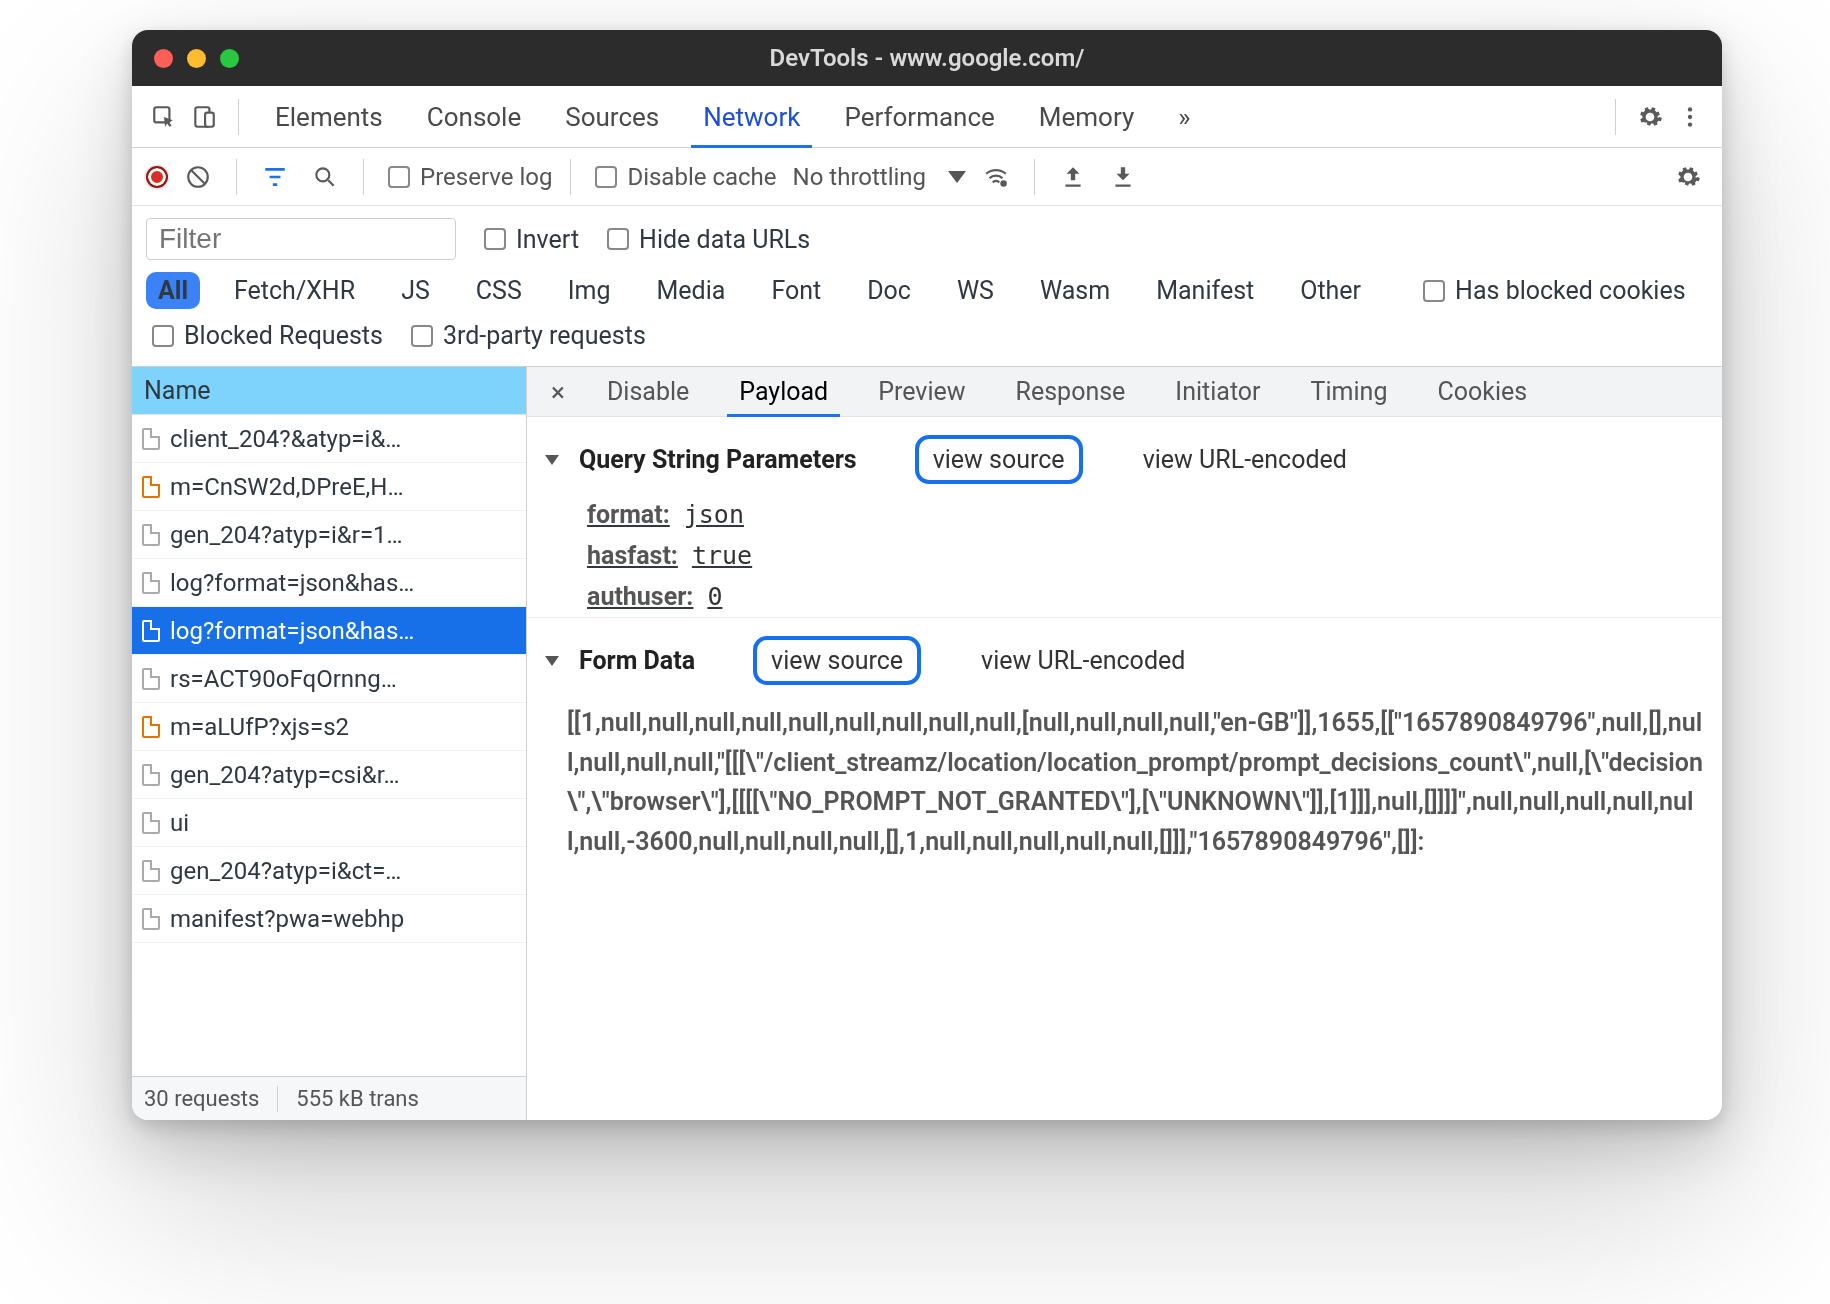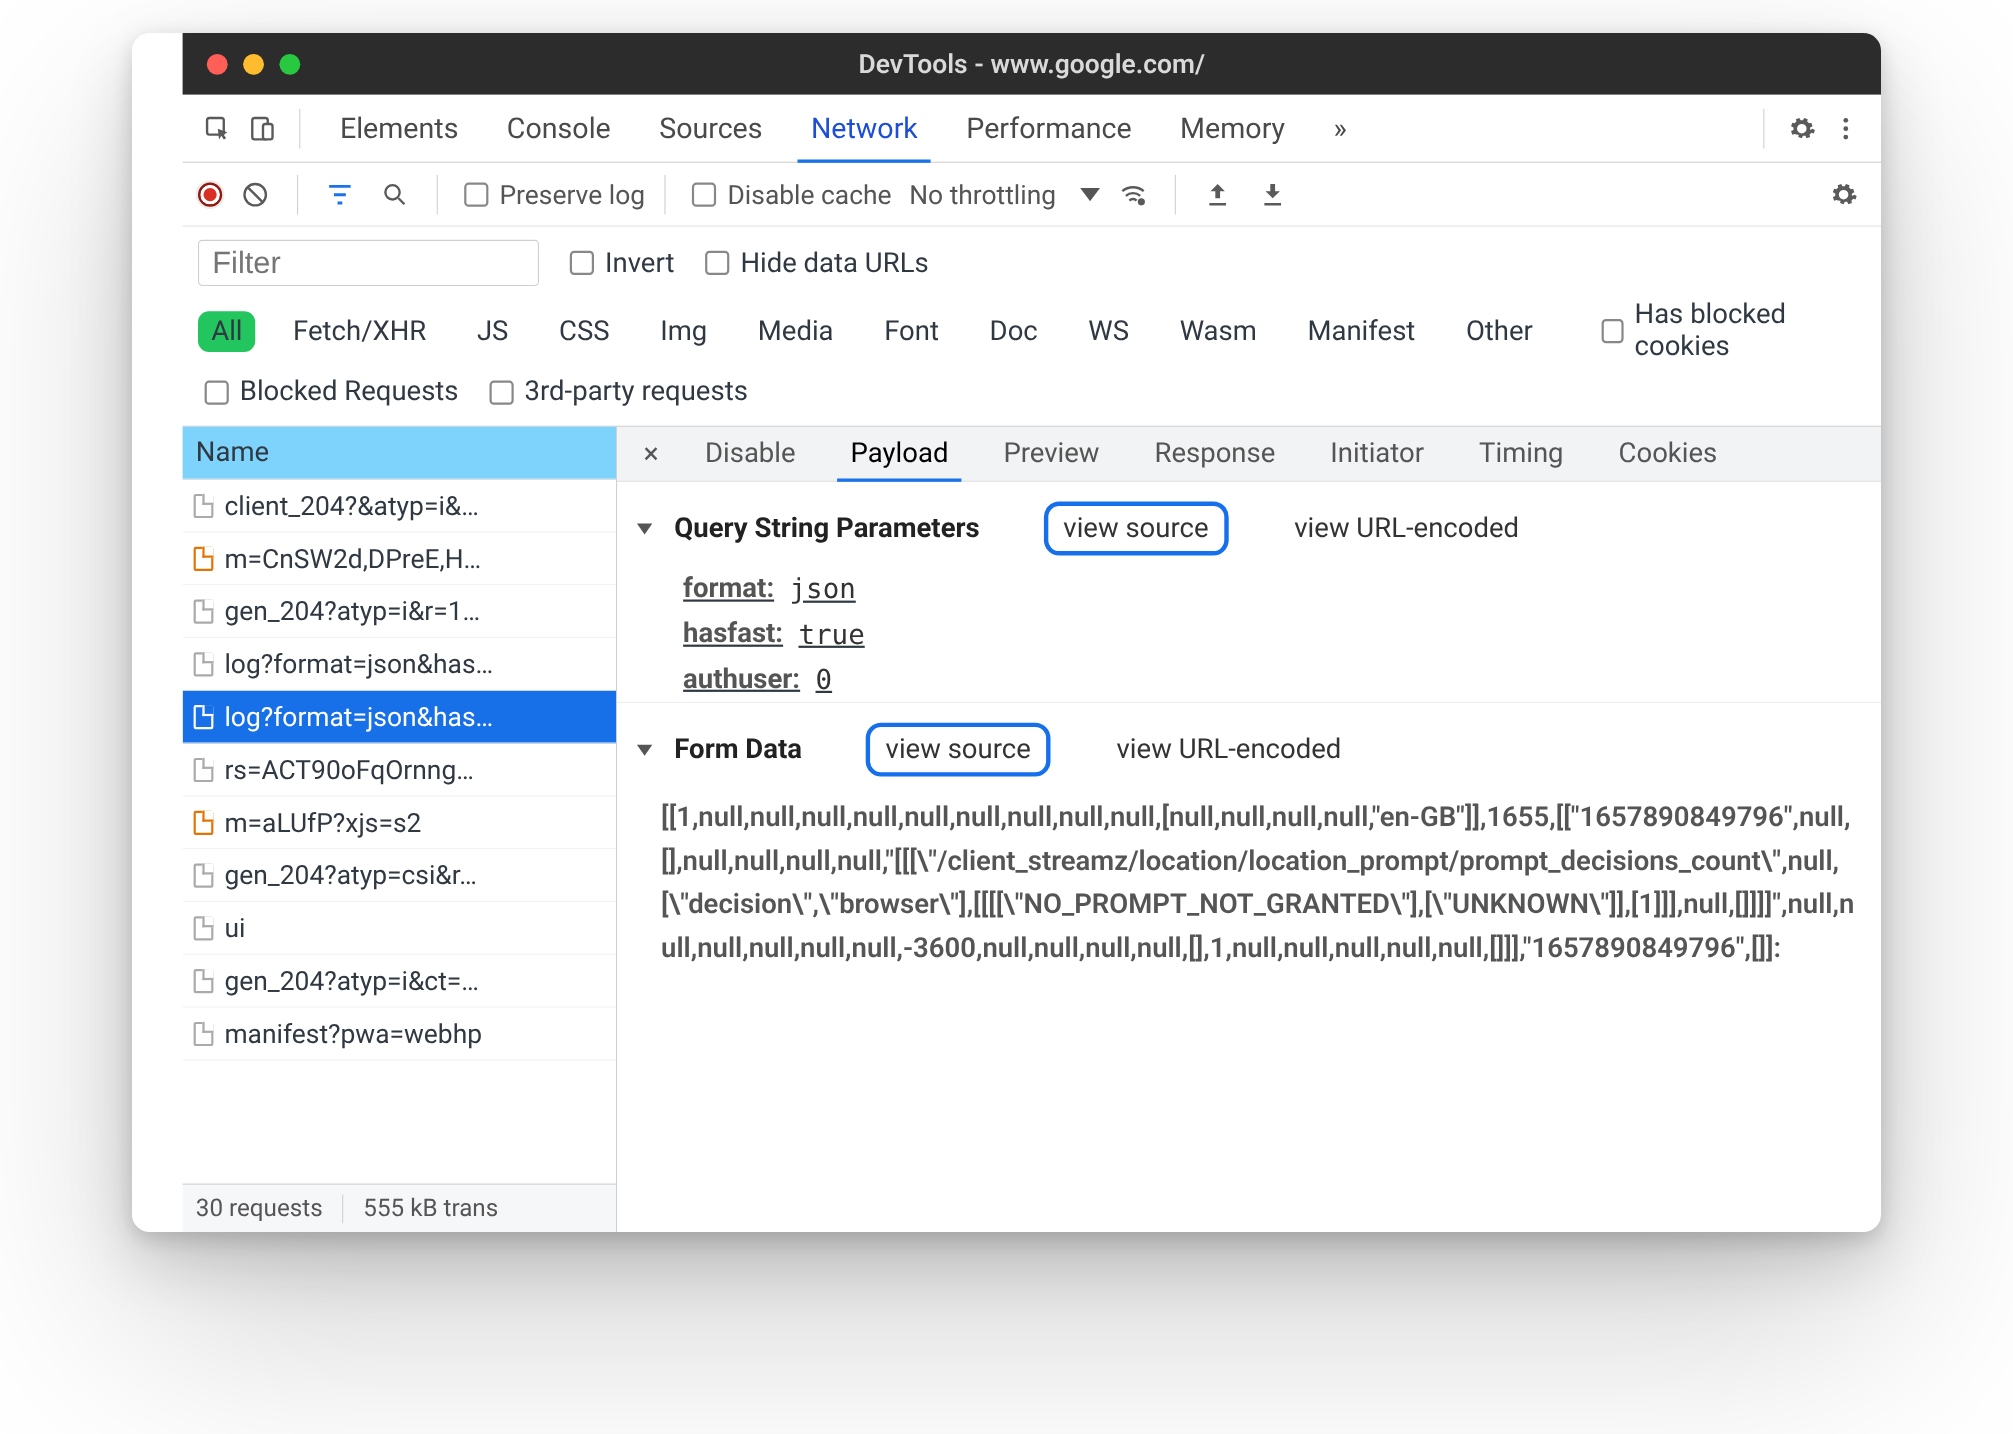--- a/index.html
+++ b/index.html
@@ -6,32 +6,31 @@
   html, body {
     margin: 0; padding: 0;
     font-family: -apple-system, BlinkMacSystemFont, "Segoe UI", Roboto, Helvetica, Arial, sans-serif;
     background: #fff;
     color: #303942;
   }
   body { width: 1830px; height: 1304px; position: relative; }
 
   .drop {
     position: absolute;
-    left: 120px; top: 30px;
+    left: 132px; top: 30px;
     width: 1590px; height: 1090px;
     border-radius: 16px;
     background: #fff;
     box-shadow:
       0 85px 200px rgba(0,0,0,.18),
       0 25px 60px rgba(0,0,0,.16),
       0 6px 18px rgba(0,0,0,.14);
     overflow: hidden;
     display: flex;
     flex-direction: column;
-    padding-left: 46px;
   }
 
   
   .titlebar {
     background: #2c2c2c;
     color: #d9d9d9;
     height: 56px;
     display: flex;
     align-items: center;
     position: relative;
@@ -78,21 +77,21 @@
   .chk { display:flex; align-items:center; gap:10px; margin-left:6px; }
   .chkBox { width:22px; height:22px; border:2px solid #888; border-radius:4px; background:#fff; }
   .throttle { display:flex; align-items:center; gap:22px; margin-left:6px; }
   .tri { width:0; height:0; border-left:9px solid transparent; border-right:9px solid transparent; border-top:12px solid #555; }
 
   
   .filtersWrap { border-bottom:1px solid #d0d0d0; padding: 6px 14px 10px; }
   .filtersRow1, .filtersRow2, .filtersRow3 { display:flex; align-items:center; gap:22px; font-size:25px; color:#303942; padding:6px 0; }
   .filterField { width:310px; height:42px; padding:6px 12px; font-size:28px; border:1px solid #cfcfcf; border-radius:4px; color:#4a4a4a; }
   .filterPill { padding:4px 12px; border-radius:10px; cursor:default; }
-  .filterPill.sel { background:#22c55e; }
+  .filterPill.sel { background:#3b82f6;font-weight:bold; }
 
   
   .mainSplit { flex:1; display:flex; min-height:0; }
   .leftPane { width:395px; border-right:1px solid #d0d0d0; display:flex; flex-direction:column; min-height:0; }
   .leftHeader { height:48px; border-bottom:1px solid #e3e3e3; background:#7dd3fc; display:flex; align-items:center; padding:0 12px; font-size:25px; color:#303942; }
   .reqList { flex:1; overflow:auto; }
   .reqRow { display:flex; align-items:center; gap:10px; height:48px; padding:0 10px; font-size:24px; color:#303942; border-bottom:1px solid #f2f2f2; white-space:nowrap; overflow:hidden; }
   .reqRow.sel { background:#1870e8; color:#fff; }
   .reqRow.sel .docIcon { border-color:#fff; }
   .docIcon { width:18px; height:22px; border:2px solid #aaa; border-radius:2px; position:relative; flex:0 0 auto; }

